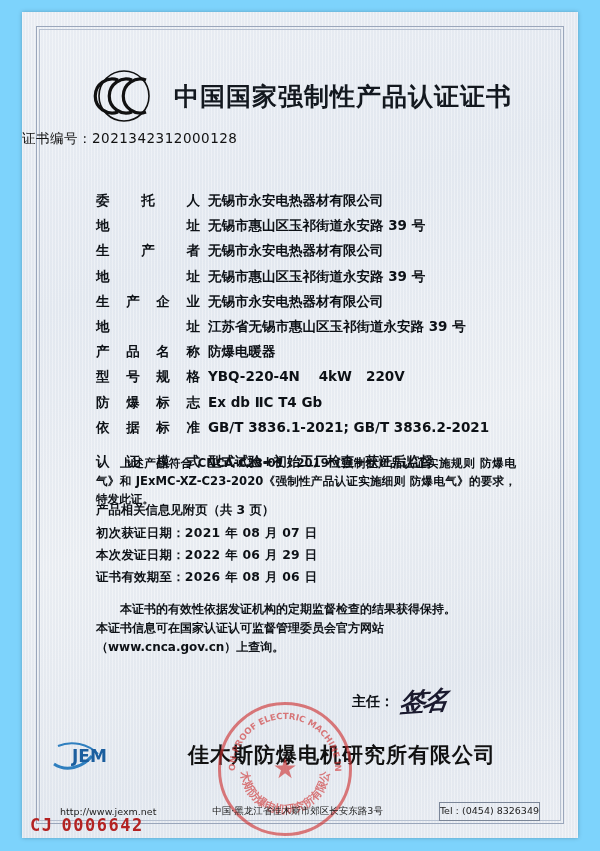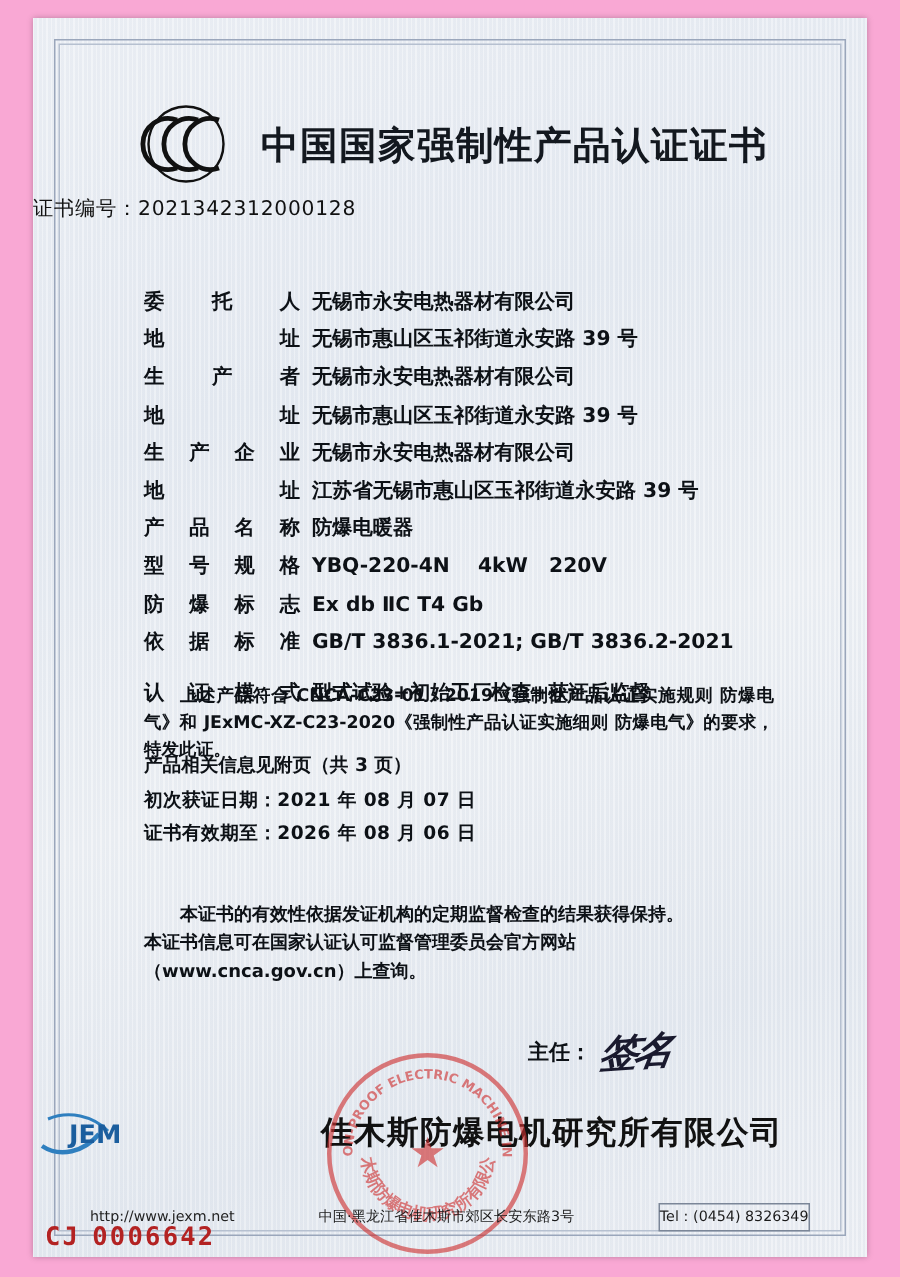--- a/index.html
+++ b/index.html
@@ -7,21 +7,21 @@
     padding: 0;
     background: #b9bcc0;
   }
   body {
     font-family: "Liberation Sans", sans-serif;
   }
   .page {
     position: relative;
     width: 600px;
     height: 851px;
-    background: #f9a8d4;
+    background: #7dd3fc;
     overflow: hidden;
   }
   
   .paper {
     position: absolute;
     left: 22px;
     top: 12px;
     width: 556px;
     height: 826px;
     background: linear-gradient(160deg, #eef1f6 0%, #e6ebf2 30%, #eef1f5 55%, #e4e9f0 80%, #eceff4 100%);
@@ -201,21 +201,21 @@
   }
 
   
   .org {
     position: absolute;
     left: 0;
     top: 722px;
     width: 500px;
     display: flex;
     align-items: center;
-    justify-content: space-between;
+    justify-content: center;
     gap: 40px;
   }
   .jem-logo {
     width: 96px;
     height: 42px;
     flex: none;
     margin-right: 4px;
     position: relative;
   }
   .org-name {
@@ -410,20 +410,21 @@
     </div>
 
     <div class="para">
       <span class="indent">上述产品符合 CNCA-C23-01：2019《强制性产品认证实施规则 防爆电气》和 JExMC-XZ-C23-2020《强制性产品认证实施细则 防爆电气》的要求，特发此证。</span>
     </div>
 
     <div class="attach">产品相关信息见附页（共 3 页）</div>
 
     <div class="dates">
       <div class="drow">初次获证日期：2021 年 08 月 07 日</div>
+      <div class="drow">本次发证日期：2022 年 06 月 29 日</div>
       <div class="drow">证书有效期至：2026 年 08 月 06 日</div>
     </div>
 
     <div class="notes">
       <span class="indent">本证书的有效性依据发证机构的定期监督检查的结果获得保持。</span>
       <span>本证书信息可在国家认证认可监督管理委员会官方网站（www.cnca.gov.cn）上查询。</span>
     </div>
 
     <div class="sign-area">
       <div class="sign-label">主任：</div>

